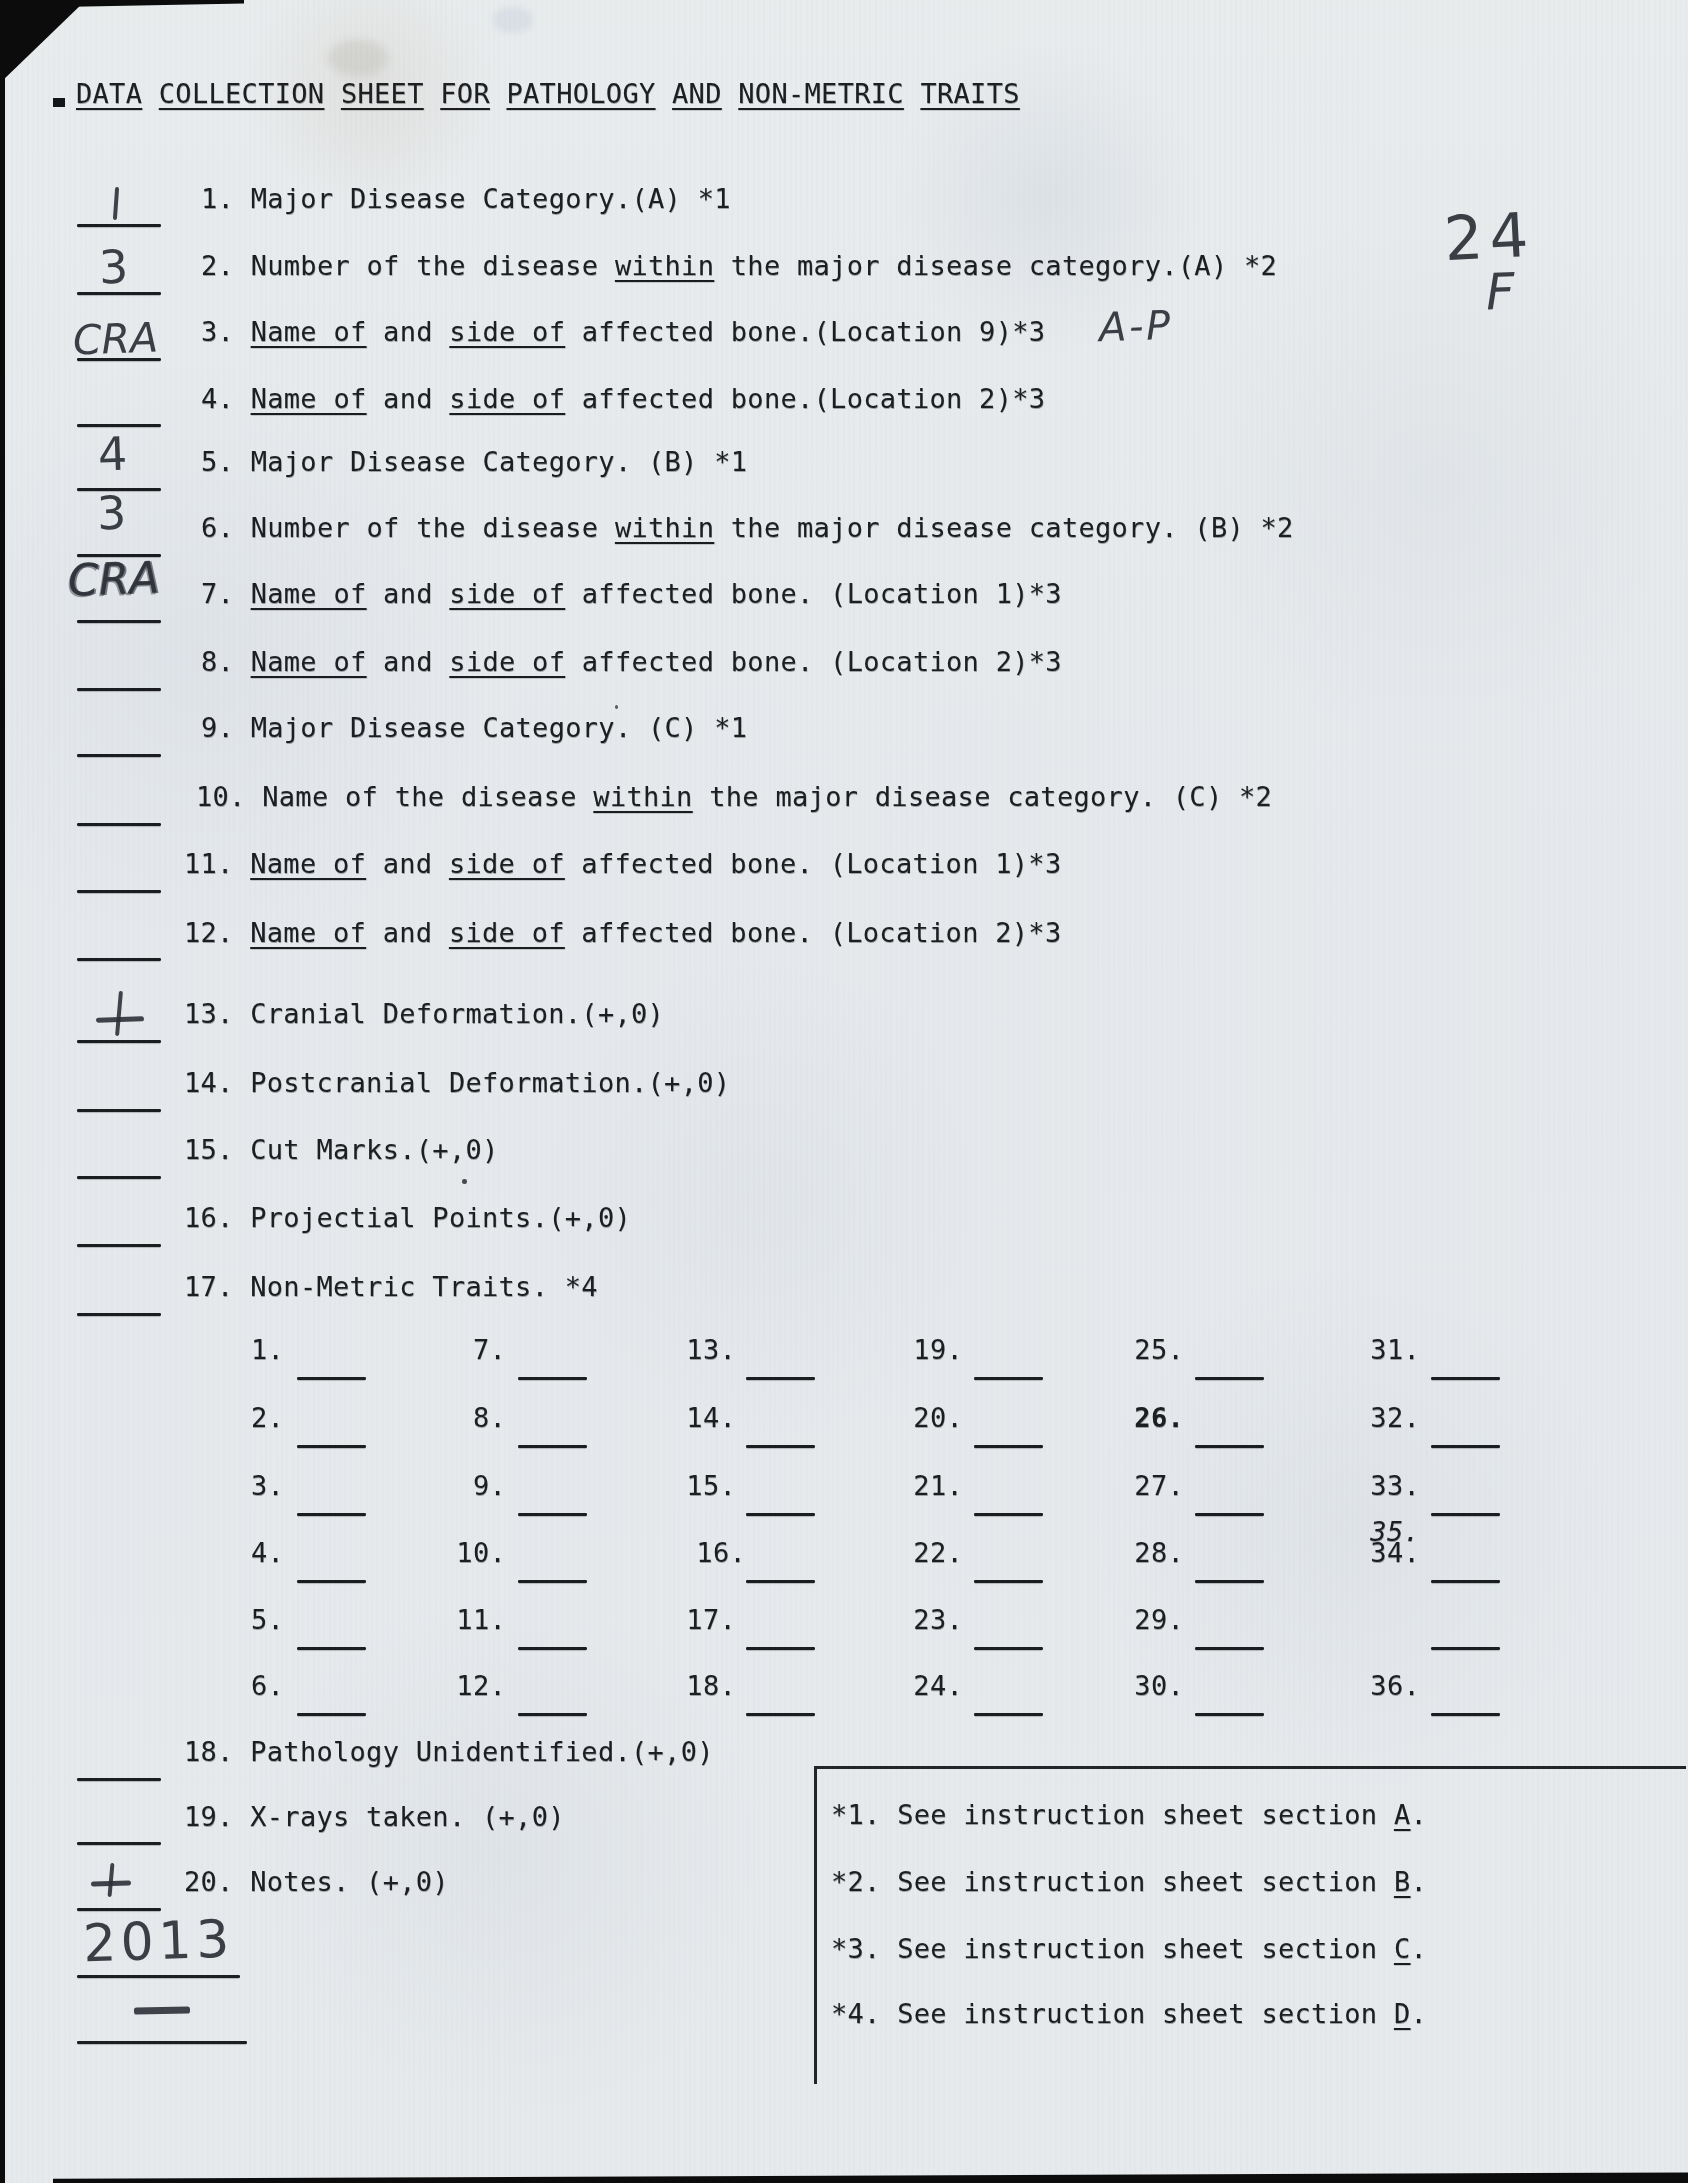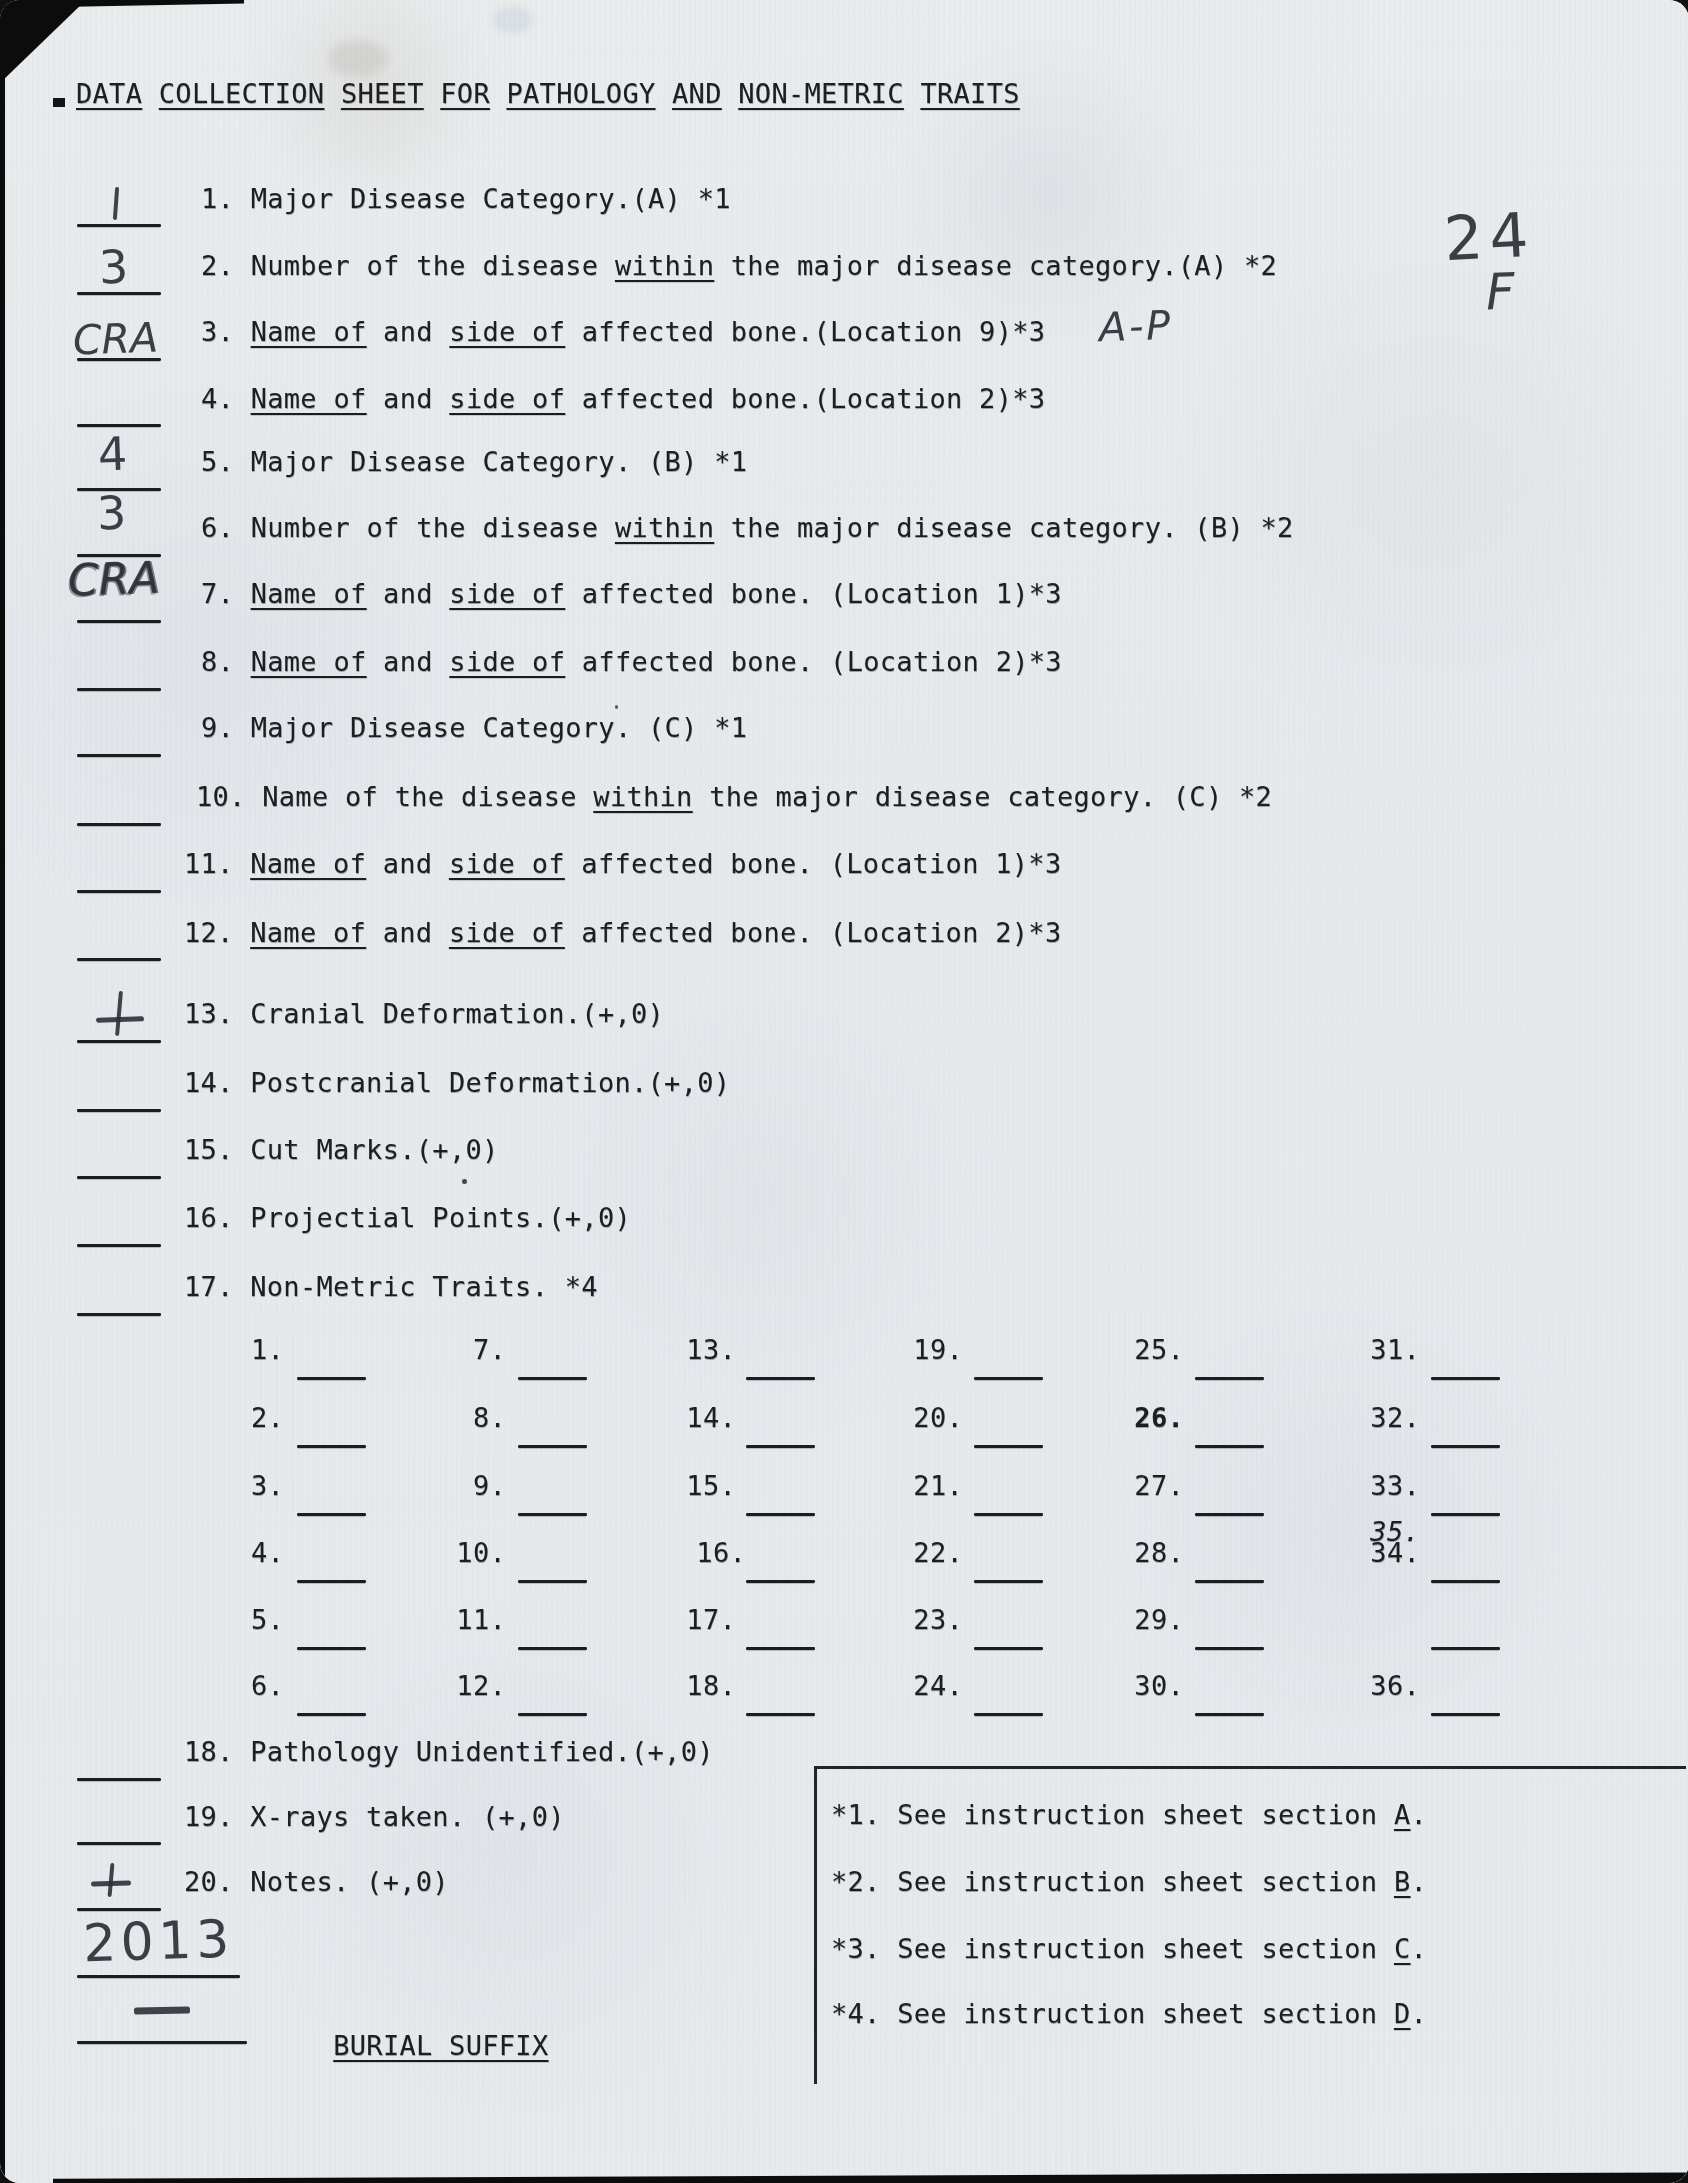--- a/index.html
+++ b/index.html
@@ -1,19 +1,18 @@
 <!DOCTYPE html>
 <html style="font-size:10.6px"><head>
 <meta charset="utf-8">
 <style>
   html,body{margin:0;padding:0;background:#111;}
   #page{
     position:relative; width:1689px; height:2183px; overflow:hidden;
     background:#e8ebee;
-    border-radius:20px;
   }
   
   #page::before{
     content:""; position:absolute; inset:0; pointer-events:none;
     background:
       repeating-linear-gradient(90deg, rgba(168,182,196,.05) 0 2px, rgba(255,255,255,0) 2px 5.3px),
       radial-gradient(circle at 22% 4%, rgba(140,120,90,.10), rgba(0,0,0,0) 5%),
       radial-gradient(circle at 62% 9%, rgba(120,140,170,.10), rgba(0,0,0,0) 7%),
       radial-gradient(circle at 12% 30%, rgba(120,140,170,.07), rgba(0,0,0,0) 14%),
       radial-gradient(circle at 85% 22%, rgba(150,160,175,.08), rgba(0,0,0,0) 12%),
@@ -196,23 +195,20 @@
       <div class="blank" style="left: 1431px; top: 1580px; width: 69px;"></div>
       <div class="tw" style="left: 1327px; top: 1516px; width: 93px; text-align: right; font-style: italic;">35.</div>
       <div class="blank" style="left: 1431px; top: 1647px; width: 69px;"></div>
       <div class="tw" style="left: 1327px; top: 1670px; width: 93px; text-align: right;">36.</div>
       <div class="blank" style="left: 1431px; top: 1713px; width: 69px;"></div>
     </div>
 
   <div class="blank" style="left:77px;top:1975px;width:163px;"></div>
   <span class="hand" style="left:83px;top:1915px;font-size:52px;letter-spacing:4.6px;">2013</span>
 
-  <div class="tw" style="left:267px;top:1998px;">
-    <span class="tw-u">BURIAL SUFFIX</span>
-  </div>
   <div class="blank" style="left:77px;top:2041px;width:170px;"></div>
   <div class="hand-stroke" style="left:134px;top:2007px;width:56px;height:6.6px;transform:rotate(-1deg);"></div>
 
   <div class="rule" style="left:814px;top:1766px;width:872px;height:3.3px;"></div>
   <div class="rule" style="left:814px;top:1766px;width:2.6px;height:318px;"></div>
   <div id="footnotes">
       <div class="tw" style="left: 831px; top: 1799px;"><span>*1. See instruction sheet section </span><span class="tw-u">A</span><span>.</span></div>
       <div class="tw" style="left: 831px; top: 1866px;"><span>*2. See instruction sheet section </span><span class="tw-u">B</span><span>.</span></div>
       <div class="tw" style="left: 831px; top: 1933px;"><span>*3. See instruction sheet section </span><span class="tw-u">C</span><span>.</span></div>
       <div class="tw" style="left: 831px; top: 1998px;"><span>*4. See instruction sheet section </span><span class="tw-u">D</span><span>.</span></div>

